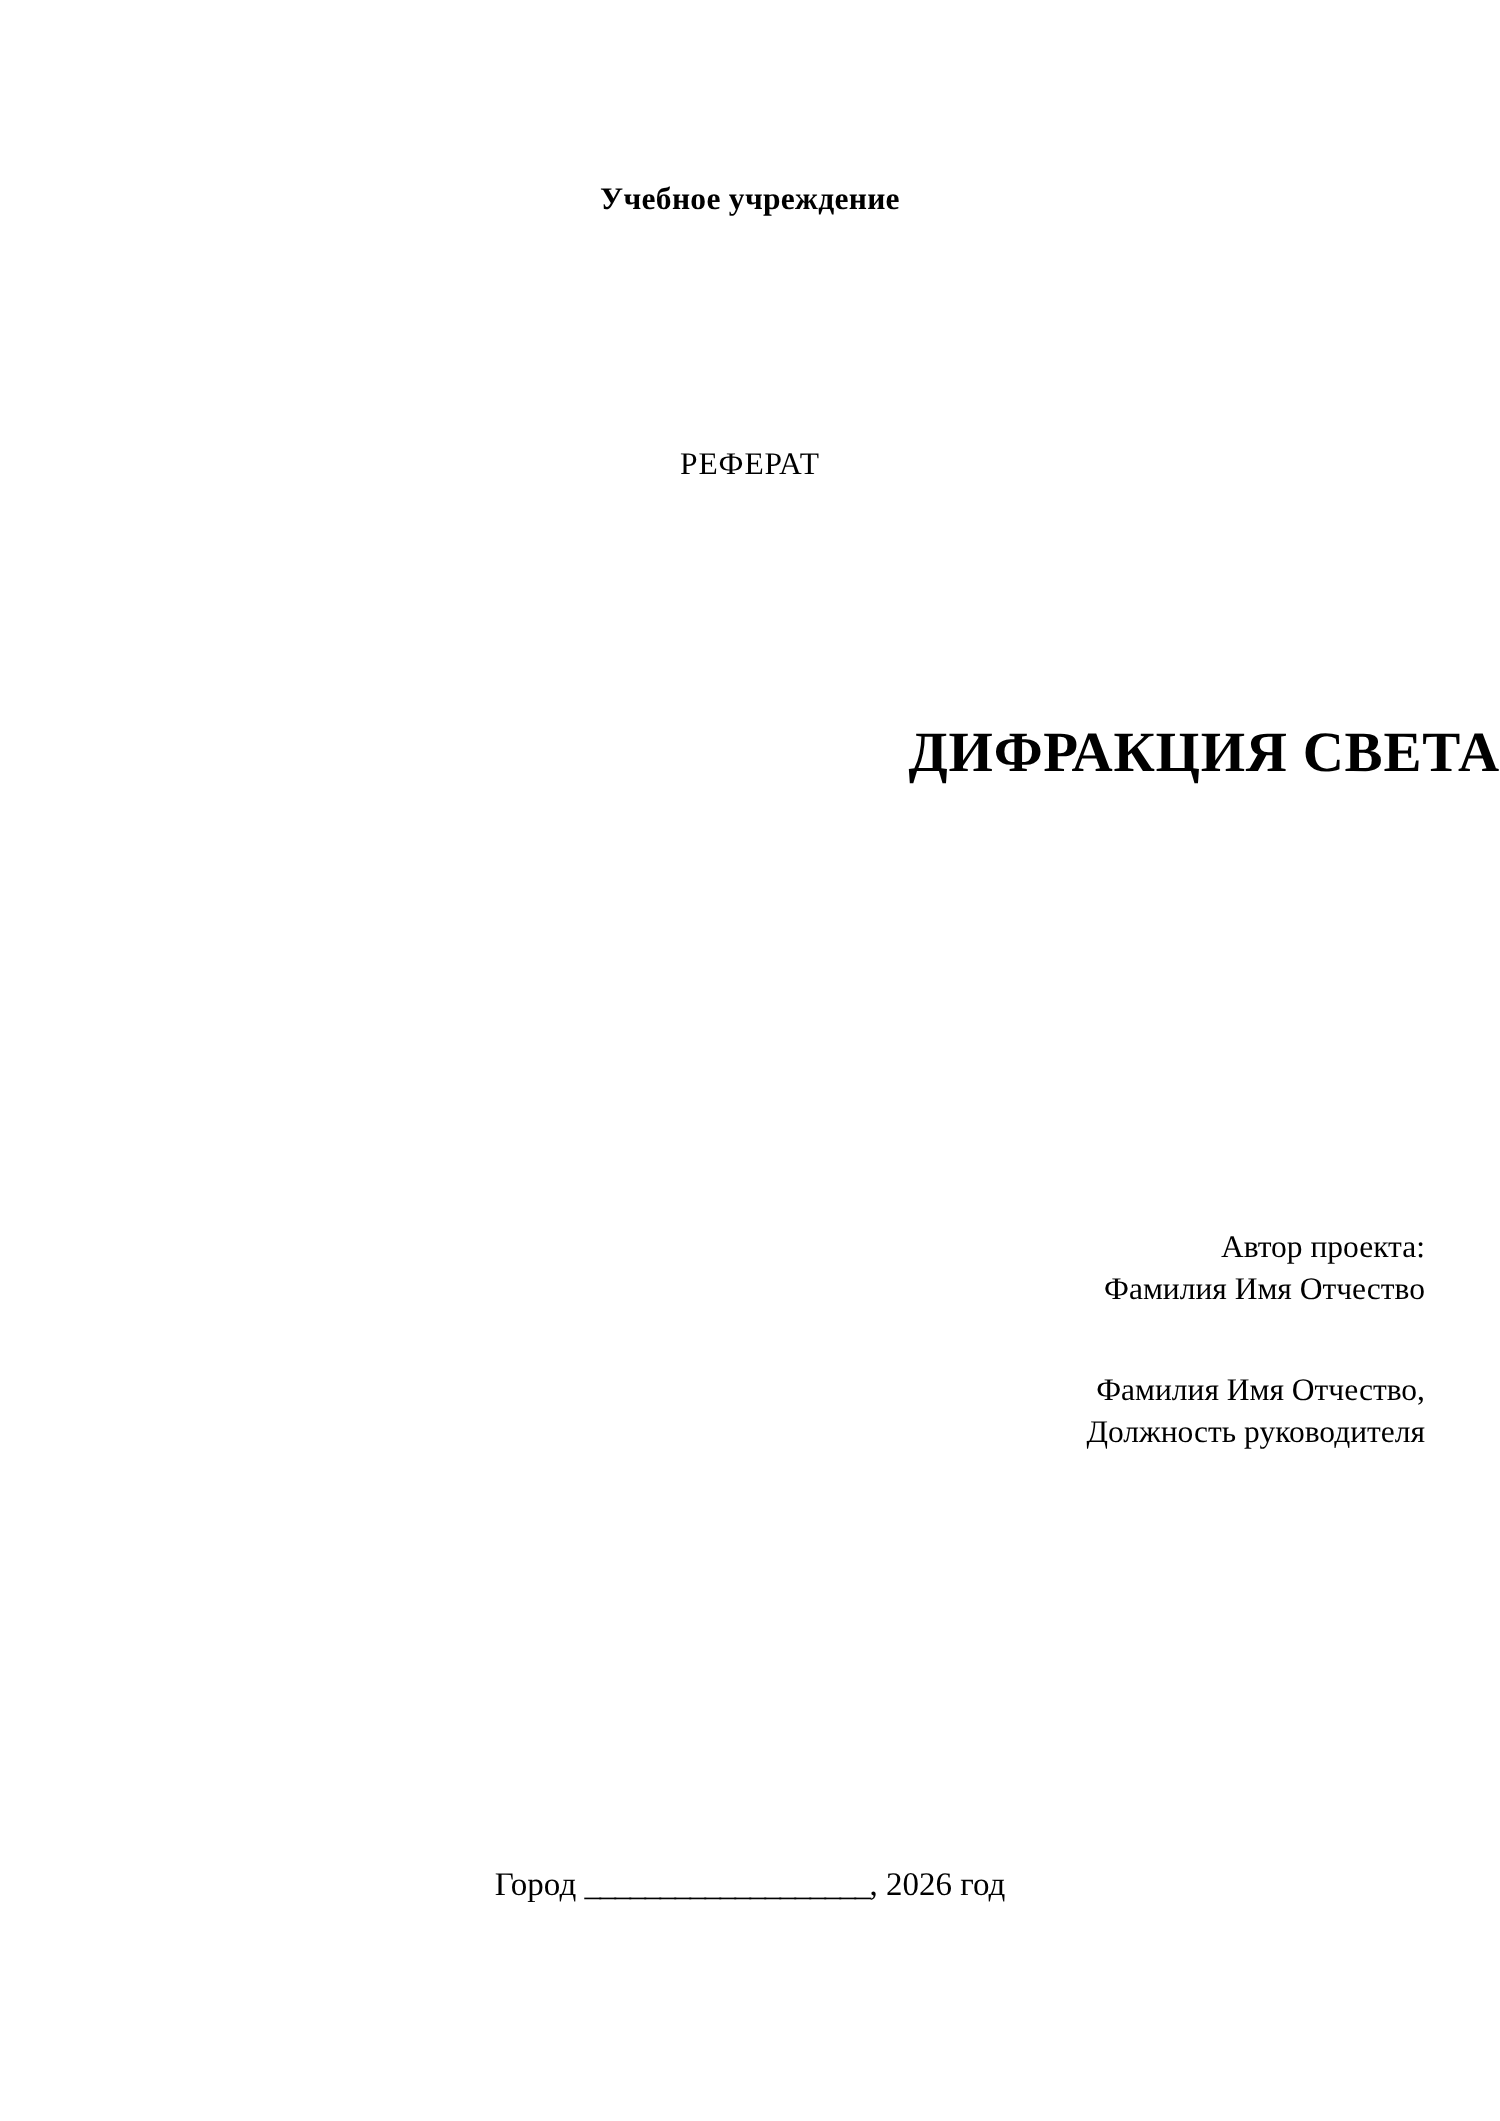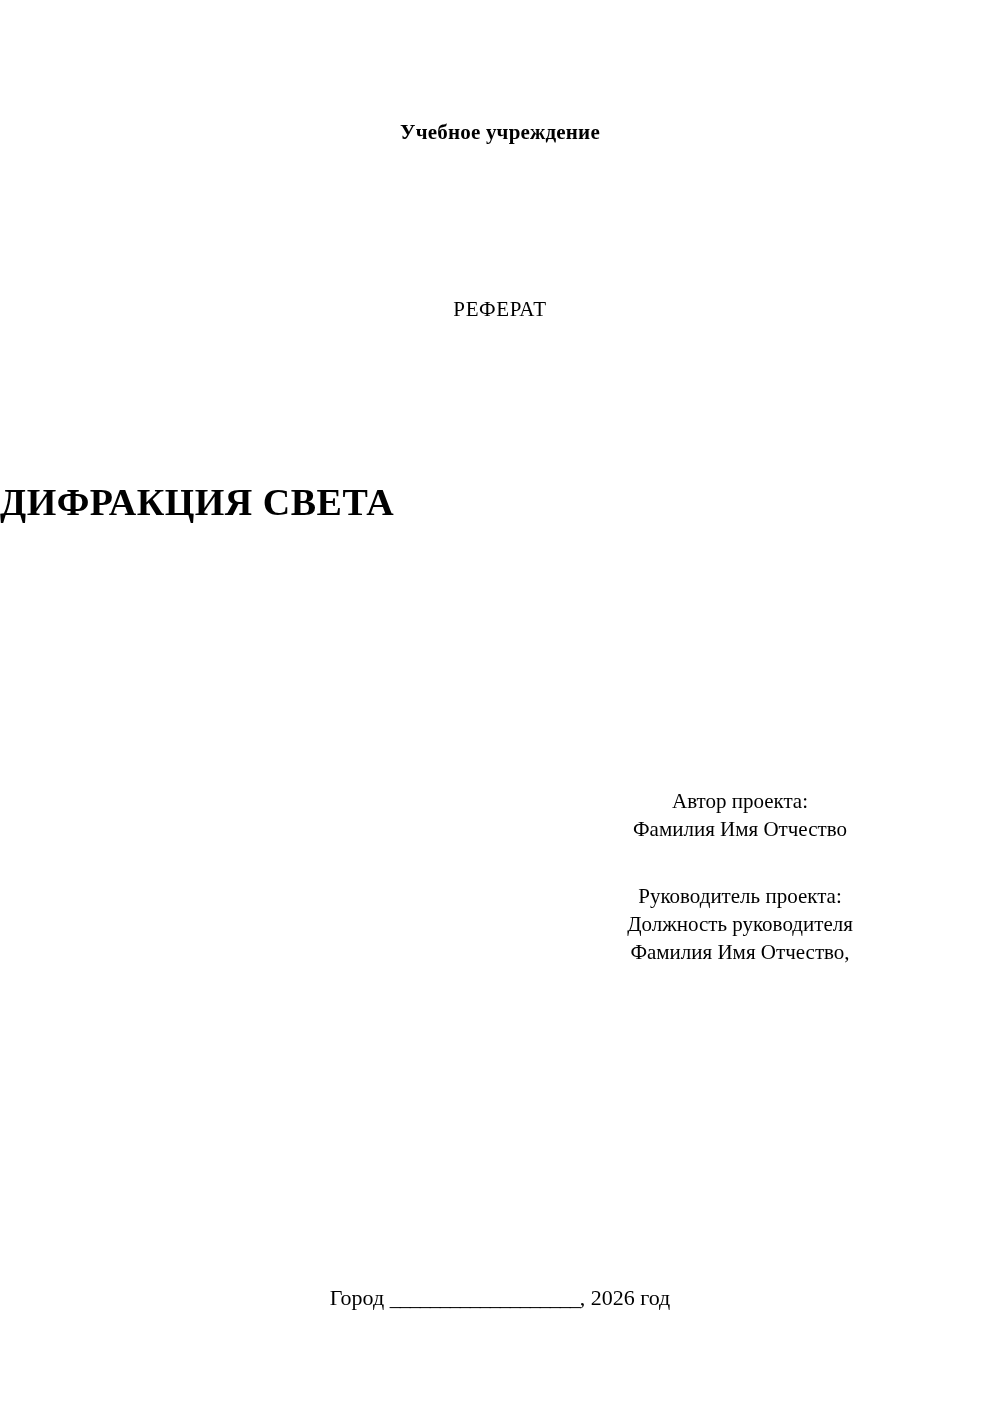--- a/index.html
+++ b/index.html
@@ -48,33 +48,33 @@
     font-weight: 400;
     letter-spacing: 0.6px;
   }
 
   
   .main-title {
     position: absolute;
     top: 448px;
     left: 0;
     width: 1000px;
-    text-align: left;
+    text-align: right;
     font-size: 38px;
     font-weight: 700;
     letter-spacing: 0.5px;
   }
 
   
   .credits {
     position: absolute;
-    top: 755px;
+    top: 785px;
     left: 530px;
     width: 420px;
-    text-align: center;
+    text-align: right;
   }
   .credits-label {
     font-size: 21px;
     font-weight: 400;
     color: #000000;
     line-height: 1.35;
     margin: 0;
   }
   .credits-value {
     font-size: 21px;
@@ -83,21 +83,21 @@
     line-height: 1.35;
     margin: 0;
   }
   .credits-group-gap {
     height: 38px;
   }
 
   
   .footer {
     position: absolute;
-    top: 1253px;
+    top: 1211px;
     left: 0;
     width: 1000px;
     text-align: center;
     font-size: 22px;
     font-weight: 400;
   }
   .blank-line {
     display: inline-block;
     letter-spacing: -1px;
   }
@@ -112,22 +112,21 @@
   <div class="doc-type">РЕФЕРАТ</div>
 
   <div class="main-title">ДИФРАКЦИЯ СВЕТА</div>
 
   <div class="credits">
     <p class="credits-label">Автор проекта:</p>
     <p class="credits-value">Фамилия Имя Отчество</p>
 
     <div class="credits-group-gap"></div>
 
-    <p class="credits-label">Руководитель проекта:</p>
+    <p class="credits-value">Фамилия Имя Отчество,</p>
     <p class="credits-value">Должность руководителя</p>
-    <p class="credits-value">Фамилия Имя Отчество,</p>
   </div>
 
   <div class="footer">
     <span>Город</span><span> </span><span class="blank-line">___________________</span><span>, 2026 год</span>
   </div>
 
 </div>
 
 </body></html>

